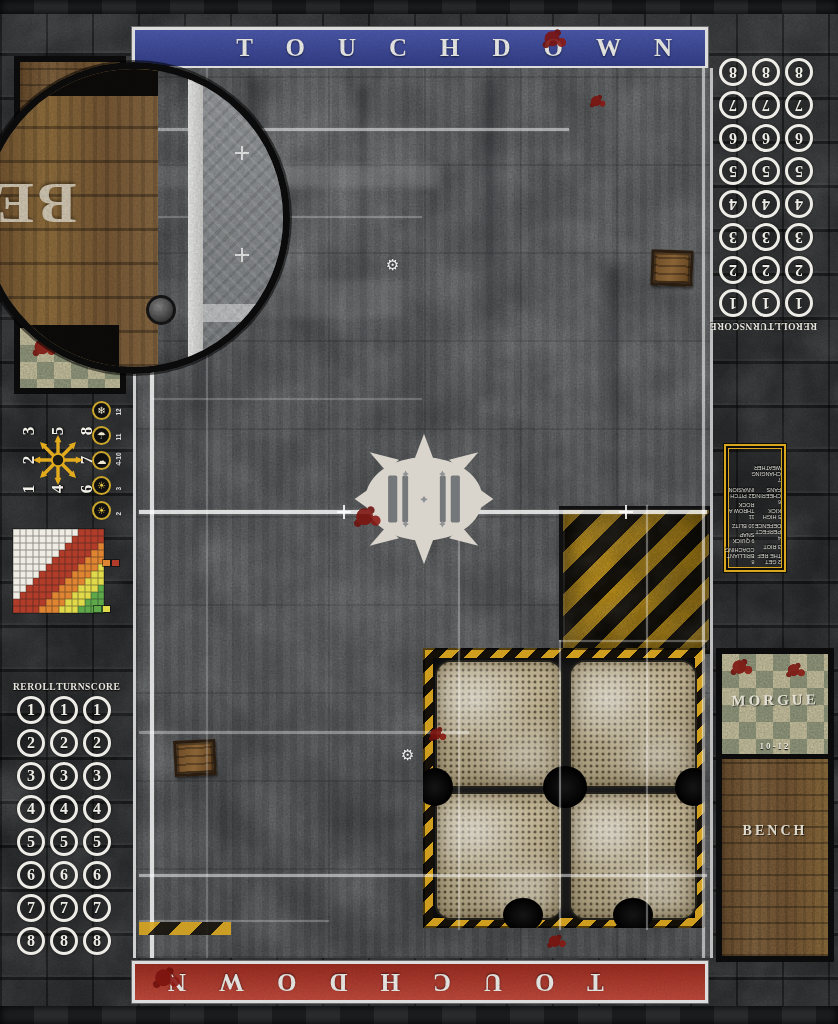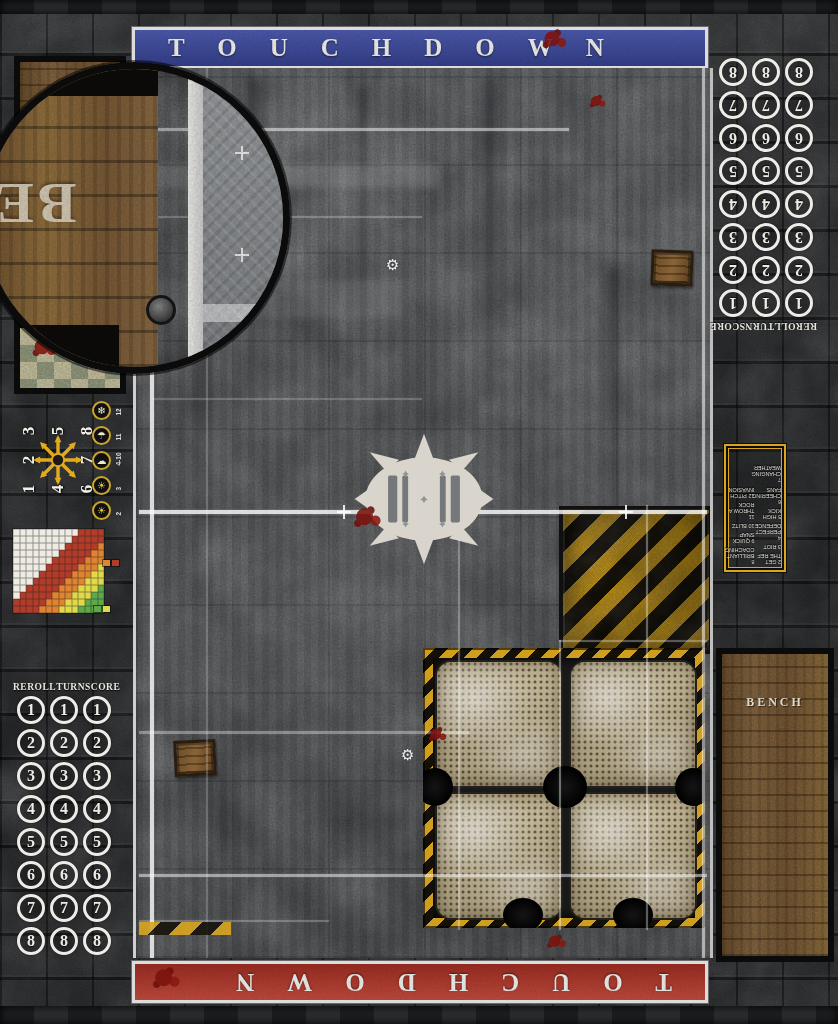--- a/index.html
+++ b/index.html
@@ -11,21 +11,21 @@
          linear-gradient(175deg,#4e5052,#3a3c3e 60%,#434547);}
   .stone-layer{position:absolute;inset:0;overflow:hidden;}
   .noise-svg{position:absolute;inset:0;width:100%;height:100%;pointer-events:none;}
   .edge-strip{position:absolute;left:0;width:838px;height:14px;
        background:repeating-linear-gradient(90deg,#1b1d1e 0 34px,#2a2c2e 34px 68px);
        box-shadow:inset 0 0 8px #000;}
   .edge-top{top:0}.edge-bottom{top:1006px;height:18px}
 
   
   .banner{position:absolute;left:132px;width:570px;height:36px;border:3px solid #dcdcdc;
-          outline:1px solid #6a6a6a;display:flex;align-items:center;justify-content:flex-start;overflow:hidden;}
+          outline:1px solid #6a6a6a;display:flex;align-items:center;justify-content:flex-end;overflow:hidden;}
   .banner-top{top:27px;background:linear-gradient(#4d5aad,#343f8a);}
   .banner-bottom{top:961px;background:linear-gradient(#c14b3d,#9c2c22);transform:rotate(180deg);}
   .banner-label{color:#f1f1ee;font-weight:700;font-size:25px;letter-spacing:33px;padding-left:33px;
           text-shadow:0 1px 2px rgba(0,0,0,.55);white-space:nowrap;}
   .field{position:absolute;left:133px;top:68px;width:574px;height:890px;overflow:hidden;
          border-left:3px solid #cfcfcf;border-right:3px solid #bfbfbf;
          background:
            radial-gradient(260px 180px at 22% 12%, rgba(255,255,255,.20), transparent 70%),
            radial-gradient(300px 220px at 75% 30%, rgba(255,255,255,.12), transparent 70%),
            radial-gradient(280px 240px at 40% 62%, rgba(255,255,255,.14), transparent 70%),
@@ -739,29 +739,42 @@
     <div class="ko-col">
         <div class="ko-row">8 BRILLIANT COACHING</div>
         <div class="ko-row">9 QUICK SNAP</div>
         <div class="ko-row">10 BLITZ</div>
         <div class="ko-row">11 THROW A ROCK</div>
         <div class="ko-row">12 PITCH INVASION</div>
       </div>
   </div>
 
   <div class="dugout dugout-right">
+    <div class="panel checker tex" style="height:100px;">
+        <svg class="noise-svg" preserveAspectRatio="none">
+          <filter id="nz7" x="0" y="0" width="100%" height="100%">
+            <feTurbulence type="fractalNoise" baseFrequency="0.55" numOctaves="3" seed="49" stitchTiles="stitch"></feTurbulence>
+            <feColorMatrix type="matrix" values="0 0 0 0 0  0 0 0 0 0  0 0 0 0 0  0.4 0.4 0.4 0 -0.15"></feColorMatrix>
+          </filter>
+          <rect width="100%" height="100%" filter="url(#nz7)" opacity="0.32"></rect>
+        </svg>
+      <span class="panel-label" style="font-size:15px;top:38px;transform:rotate(-1deg);">MORGUE</span>
+      <span class="range-label">10-12</span>
+      <div class="splat" style="left:6px;top:4px;width:28px;height:20px;"></div>
+      <div class="splat" style="left:62px;top:8px;width:24px;height:18px;"></div>
+    </div>
     <div class="panel wood tex" style="flex:1;">
         <svg class="noise-svg" preserveAspectRatio="none">
           <filter id="nz9" x="0" y="0" width="100%" height="100%">
             <feTurbulence type="fractalNoise" baseFrequency="0.55" numOctaves="3" seed="63" stitchTiles="stitch"></feTurbulence>
             <feColorMatrix type="matrix" values="0 0 0 0 0  0 0 0 0 0  0 0 0 0 0  0.4 0.4 0.4 0 -0.15"></feColorMatrix>
           </filter>
           <rect width="100%" height="100%" filter="url(#nz9)" opacity="0.32"></rect>
         </svg>
-      <span class="panel-label" style="font-size:12px;top:41px;">BENCH</span>
+      <span class="panel-label" style="font-size:14px;top:64px;">BENCH</span>
     </div>
   </div>
 
   <div class="magnifier tex-over">
     <div class="mag-layer mag-wood"></div>
     <div class="mag-layer mag-frame"></div>
     <div class="mag-layer mag-white"></div>
     <div class="mag-layer mag-metal"></div>
     <div class="mag-top-dark"></div>
     <div class="mag-bottom-dark"></div>

